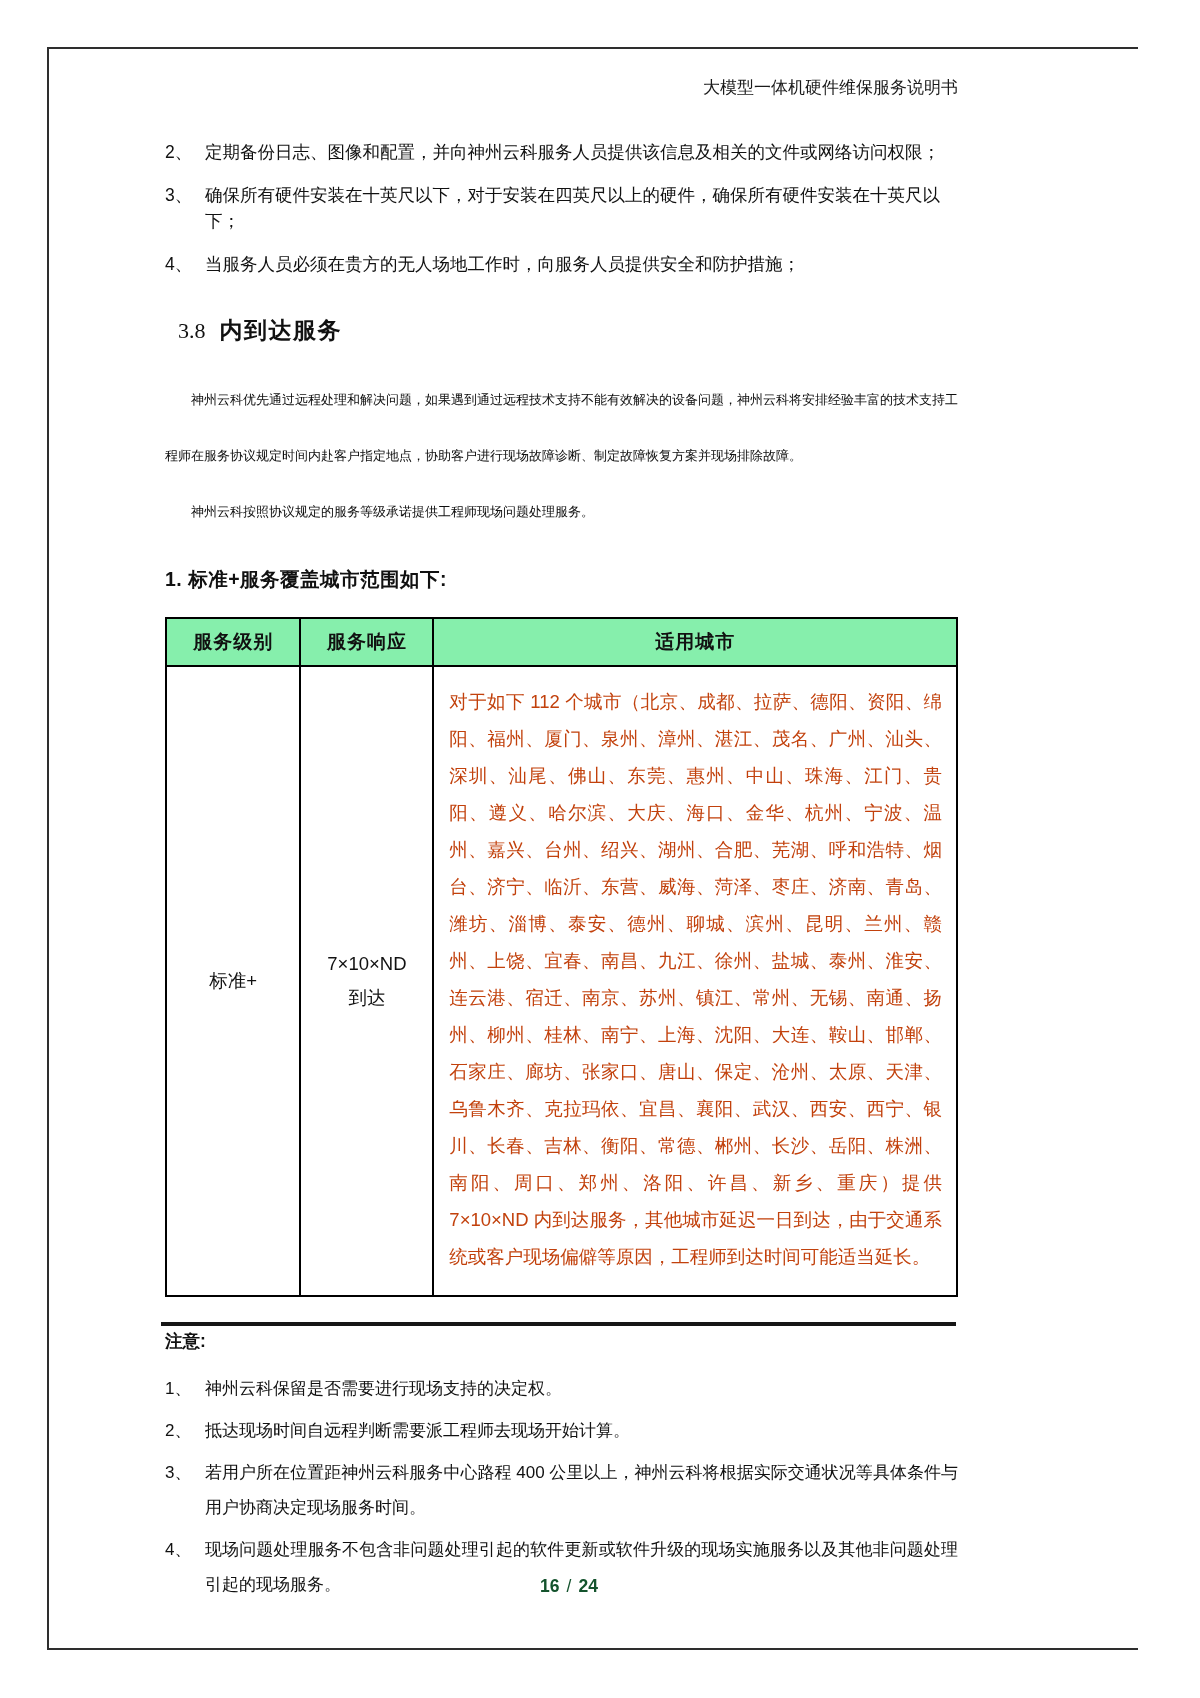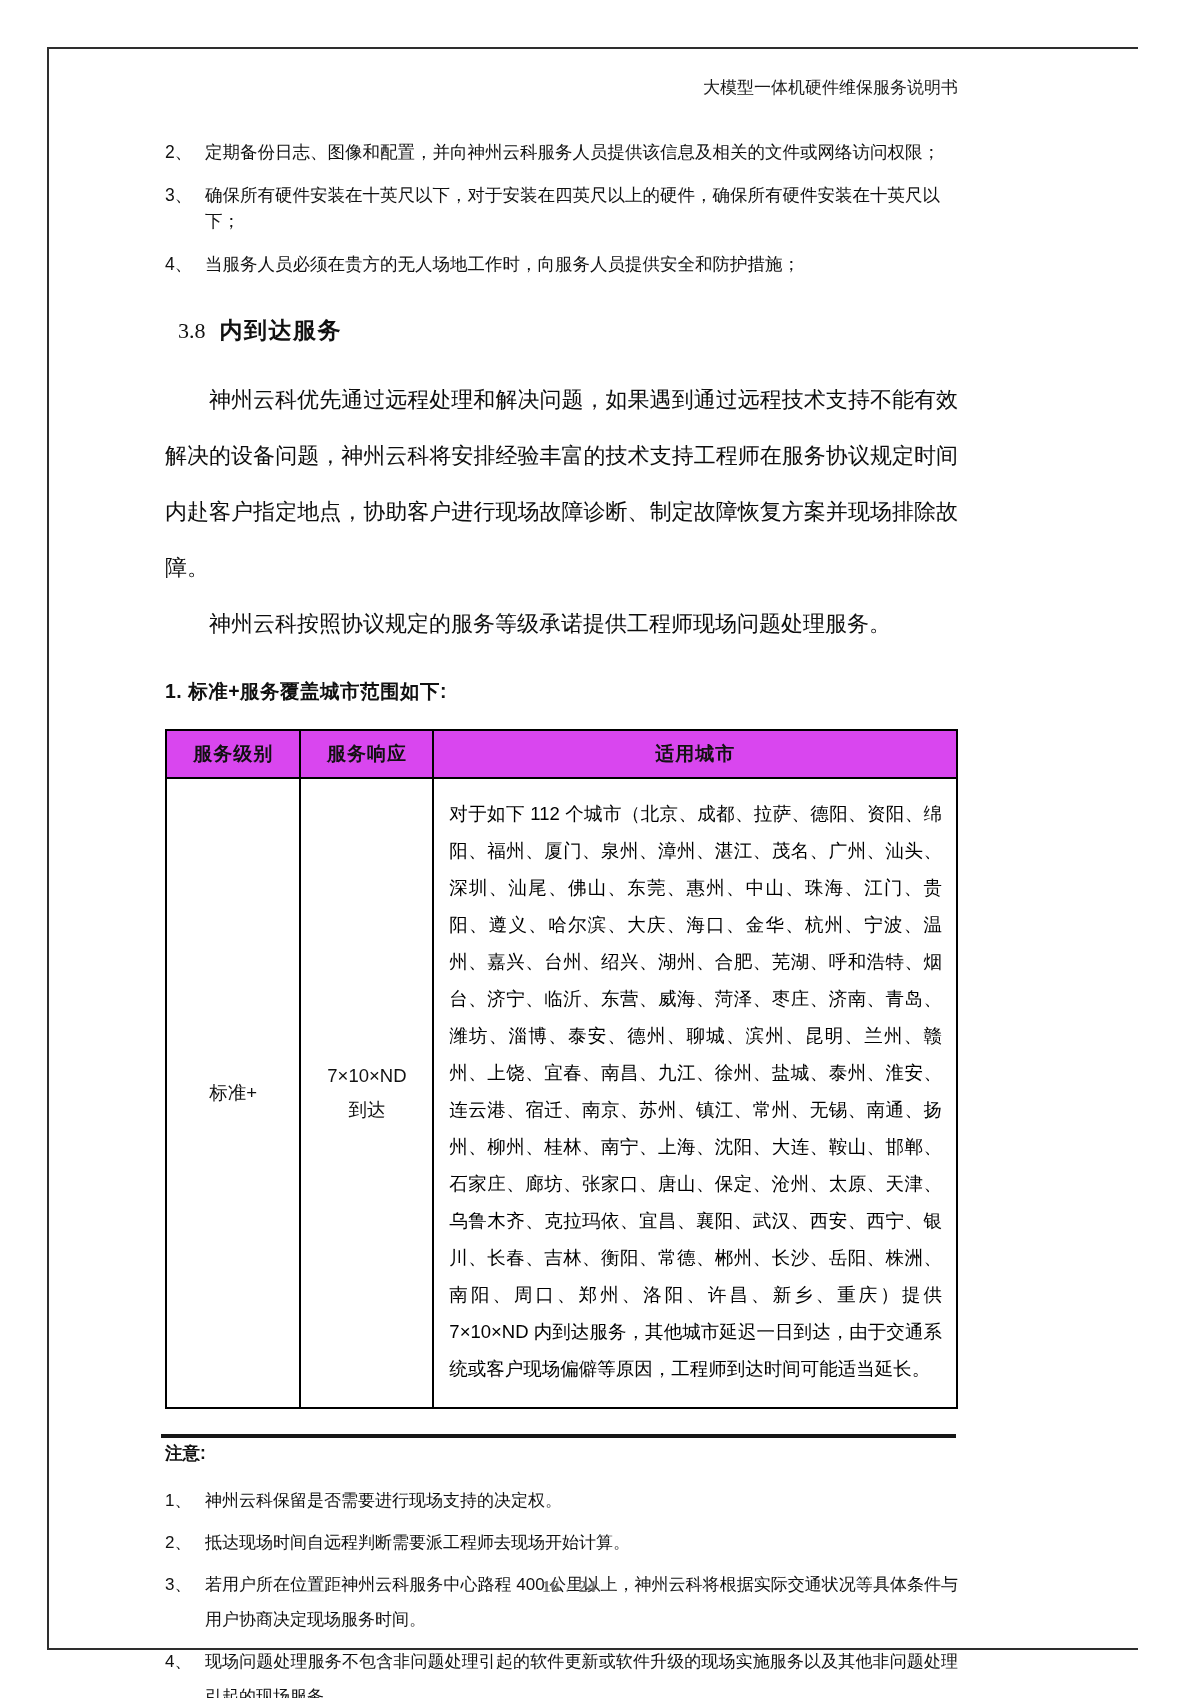--- a/index.html
+++ b/index.html
@@ -27,52 +27,52 @@
   .intro-item{display:flex;font-size:17.5px;line-height:26px;margin-bottom:17px;}
   .intro-item .num{width:40px;flex:0 0 40px;}
   .intro-item .txt{flex:1;}
 
   .section-heading{margin:38px 0 0 13px;font-size:23px;display:flex;align-items:center;}
   .section-num{font-family:"Liberation Serif",serif;font-weight:400;margin-right:14px;font-size:22px;}
   .section-title{font-weight:700;letter-spacing:1.5px;}
 
   .paragraphs{margin-top:26px;}
   .body-paragraph{
-    font-size:22px;line-height:56px;margin:0;
+    font-size:13px;line-height:56px;margin:0;
     text-align:justify;text-indent:2em;color:#0d0d0d;
   }
 
   .coverage-heading{font-size:19.5px;font-weight:700;margin:26px 0 24px 0;letter-spacing:0.5px;}
 
   table.coverage{
     width:100%;border-collapse:collapse;table-layout:fixed;
   }
   table.coverage th,table.coverage td{border:2px solid #000;box-sizing:border-box;}
   table.coverage th{
-    background:#d946ef;font-size:19px;font-weight:700;height:48px;
+    background:#86efac;font-size:19px;font-weight:700;height:48px;
     text-align:center;vertical-align:middle;letter-spacing:1px;
   }
   col.c1{width:17%;} col.c2{width:16.8%;} col.c3{width:66.2%;}
   td.cell-center{text-align:center;vertical-align:middle;font-size:18.5px;line-height:34px;}
   td.cell-cities{
     padding:16px 14px 20px 15px;font-size:18.5px;line-height:37px;
-    text-align:justify;vertical-align:top;color:#000000;
+    text-align:justify;vertical-align:top;color:#c2410c;
   }
 
   .divider{height:4px;background:#161616;margin:25px 0 0 -4px;width:calc(100% + 2px);}
 
   .notes-label{font-weight:700;font-size:17.5px;margin:3px 0 18px 0;}
   .notes-list{margin:0;padding:0;list-style:none;}
   .note-item{display:flex;font-size:17px;line-height:35px;margin-bottom:7px;}
   .note-item .num{width:40px;flex:0 0 40px;}
   .note-item .txt{flex:1;text-align:justify;}
 
   .footer{
     position:absolute;left:0;right:0;top:1576px;text-align:center;
-    font-family:Liberation Serif, serif;font-size:17.5px;font-weight:700;color:#737373;
+    font-family:Liberation Sans, sans-serif;font-size:17.5px;font-weight:700;color:#14532d;
   }
   .footer .sep{font-weight:400;margin:0 7px;}
 </style>
 </head>
 <body>
 
 <div class="page">
   <div class="frame"></div>
 
   <div class="content">

